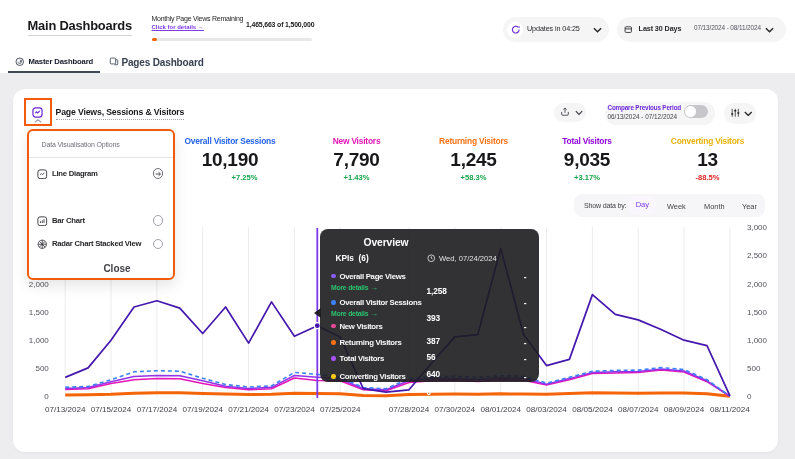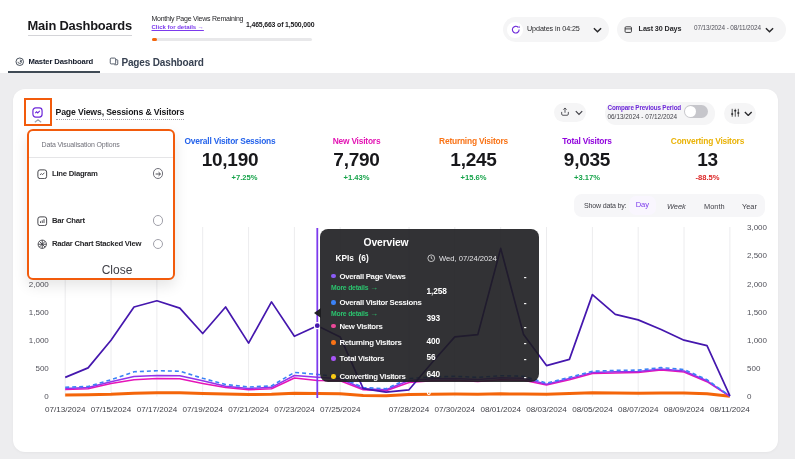--- a/index.html
+++ b/index.html
@@ -41,21 +41,21 @@
 .ax { font-size:8.1px; fill:#3f3f46; font-family:"Liberation Sans",sans-serif; }
 .ay { font-size:8px; fill:#52525b; font-family:"Liberation Sans",sans-serif; }
 .panel { position:absolute; left:26.5px; top:128.7px; width:148px; height:151px; background:#fff;
   border:2px solid #f25b0c; border-radius:6px; z-index:31; box-shadow:0 6px 14px rgba(0,0,0,0.10); }
 .ptitle { position:absolute; left:13px; top:10px; font-size:7px; color:#71717a; letter-spacing:-0.15px; }
 .pdiv { position:absolute; left:0; top:26.5px; width:100%; height:1px; background:#e5e5e7; }
 .prow { position:absolute; left:0; width:100%; height:23.5px; }
 .plab { position:absolute; left:23.5px; top:6.5px; font-size:7.7px; font-weight:600; color:#27272a; letter-spacing:-0.25px; }
 .picon { position:absolute; left:8.5px; top:6.5px; }
 .pradio { position:absolute; right:9.5px; top:6.2px; width:10.4px; height:10.4px; border:1.2px solid #a1a1aa; border-radius:50%; }
-.pclose { position:absolute; left:0; top:132px; width:100%; text-align:center; font-size:12px; font-weight:400; color:#3f3f46;padding-left:33px; }
+.pclose { position:absolute; left:0; top:132px; width:100%; text-align:center; font-size:10px; font-weight:700; color:#3f3f46;padding-left:33px; }
 .tooltip { position:absolute; left:320px; top:229px; width:219px; height:153px; background:rgba(28,28,31,0.90);
   border-radius:8px; z-index:40; color:#fff; }
 .tarrow { position:absolute; left:313.5px; top:308px; width:0; height:0; z-index:40;
   border-top:5.5px solid transparent; border-bottom:5.5px solid transparent; border-right:7px solid rgba(28,28,31,0.96); }
 .tov { position:absolute; left:15.5px; top:7.5px; font-size:10.3px; font-weight:700; letter-spacing:-0.1px;margin-left:28px; }
 .tkpi { position:absolute; left:15.5px; top:24px; font-size:8.3px; font-weight:700; }
 .tdate { position:absolute; left:119px; top:25px; font-size:7.6px; font-weight:500; color:#e4e4e7; }
 .trow { position:absolute; left:11px; width:197px; height:11px; }
 .tdot { position:absolute; left:0; top:2.6px; width:4.6px; height:4.6px; border-radius:50%; }
 .tlab { position:absolute; left:8.5px; top:0.5px; font-size:7.8px; font-weight:600; color:#fafafa; letter-spacing:-0.3px; }
@@ -143,37 +143,37 @@
 <div class="kd" style="color:#16a34a;margin-left:29px;">+7.25%</div>
   </div>
 <div class="kpi" style="left:286.5px;">
 <div class="kl" style="color:#e316b4;">New Visitors</div>
 <div class="kv">7,790</div>
 <div class="kd" style="color:#16a34a;">+1.43%</div>
   </div>
 <div class="kpi" style="left:403.5px;">
 <div class="kl" style="color:#f97316;">Returning Visitors</div>
 <div class="kv">1,245</div>
-<div class="kd" style="color:#16a34a;">+15.6%</div>
+<div class="kd" style="color:#16a34a;">+58.3%</div>
   </div>
 <div class="kpi" style="left:517px;">
 <div class="kl" style="color:#9104dd;">Total Visitors</div>
 <div class="kv">9,035</div>
 <div class="kd" style="color:#16a34a;">+3.17%</div>
   </div>
 <div class="kpi" style="left:637.5px;">
 <div class="kl" style="color:#eab308;">Converting Visitors</div>
 <div class="kv">13</div>
 <div class="kd" style="color:#dc2626;">-88.5%</div>
   </div>
 
 <div class="sdb">
     <span class="t">Show data by:</span>
   <div class="day">Day</div>
-  <span class="wmy" style="left:93px;font-style:italic;">Week</span>
+  <span class="wmy" style="left:93px;">Week</span>
   <span class="wmy" style="left:130px;">Month</span>
   <span class="wmy" style="left:168px;">Year</span>
 </div>
 
 <svg class="chart" width="795" height="459" viewBox="0 0 795 459">
 <line x1="65.2" y1="227" x2="65.2" y2="396.6" stroke="#ececee" stroke-width="1"></line>
     <line x1="111.0" y1="227" x2="111.0" y2="396.6" stroke="#ececee" stroke-width="1"></line>
     <line x1="156.9" y1="227" x2="156.9" y2="396.6" stroke="#ececee" stroke-width="1"></line>
     <line x1="202.7" y1="227" x2="202.7" y2="396.6" stroke="#ececee" stroke-width="1"></line>
     <line x1="248.6" y1="227" x2="248.6" y2="396.6" stroke="#ececee" stroke-width="1"></line>
@@ -287,21 +287,21 @@
 <div class="trow" style="top:68.5px;">
       <span class="tdot" style="background:#3b82f6;"></span>
       <span class="tlab">Overall Visitor Sessions</span>
       <span class="tval">393</span>
       <span class="tdash">-</span>
     </div>
 <div class="tmd" style="top:80.0px;">More details <span style="font-size:8px;">→</span></div>
 <div class="trow" style="top:92.0px;">
       <span class="tdot" style="background:#ec4899;"></span>
       <span class="tlab">New Visitors</span>
-      <span class="tval">400</span>
+      <span class="tval">387</span>
       <span class="tdash">-</span>
     </div>
 <div class="trow" style="top:108.4px;">
       <span class="tdot" style="background:#f97316;"></span>
       <span class="tlab">Returning Visitors</span>
       <span class="tval">56</span>
       <span class="tdash">-</span>
     </div>
 <div class="trow" style="top:124.7px;">
       <span class="tdot" style="background:#a855f7;"></span>

